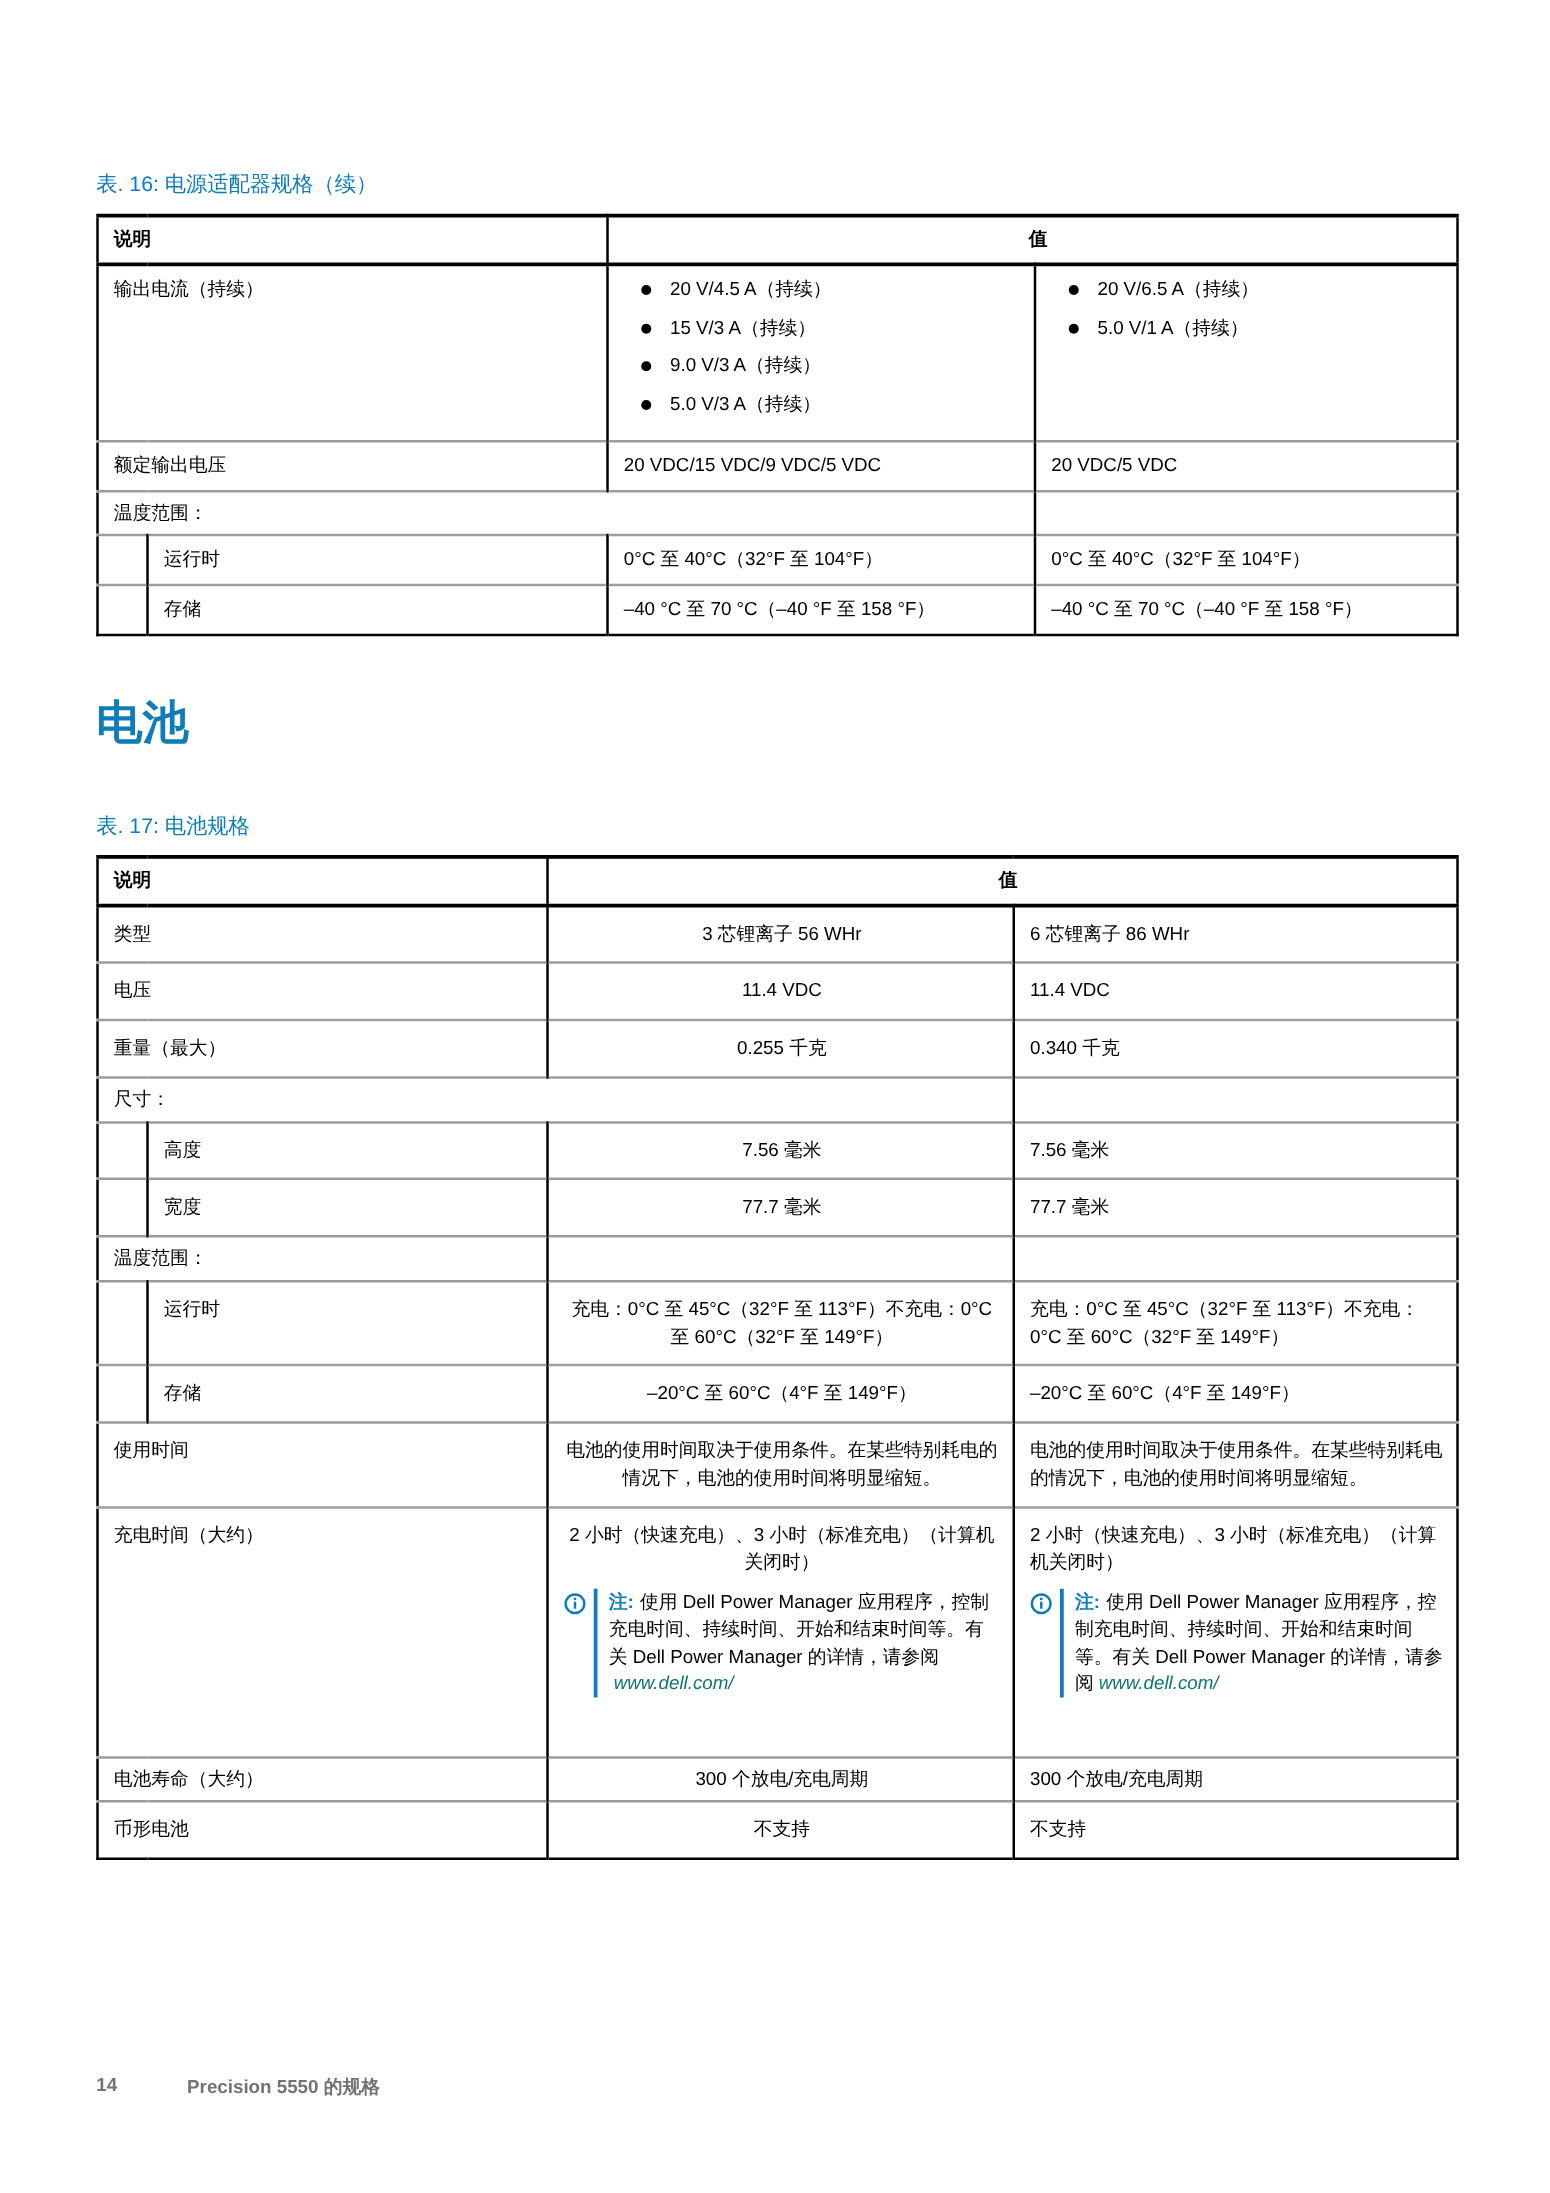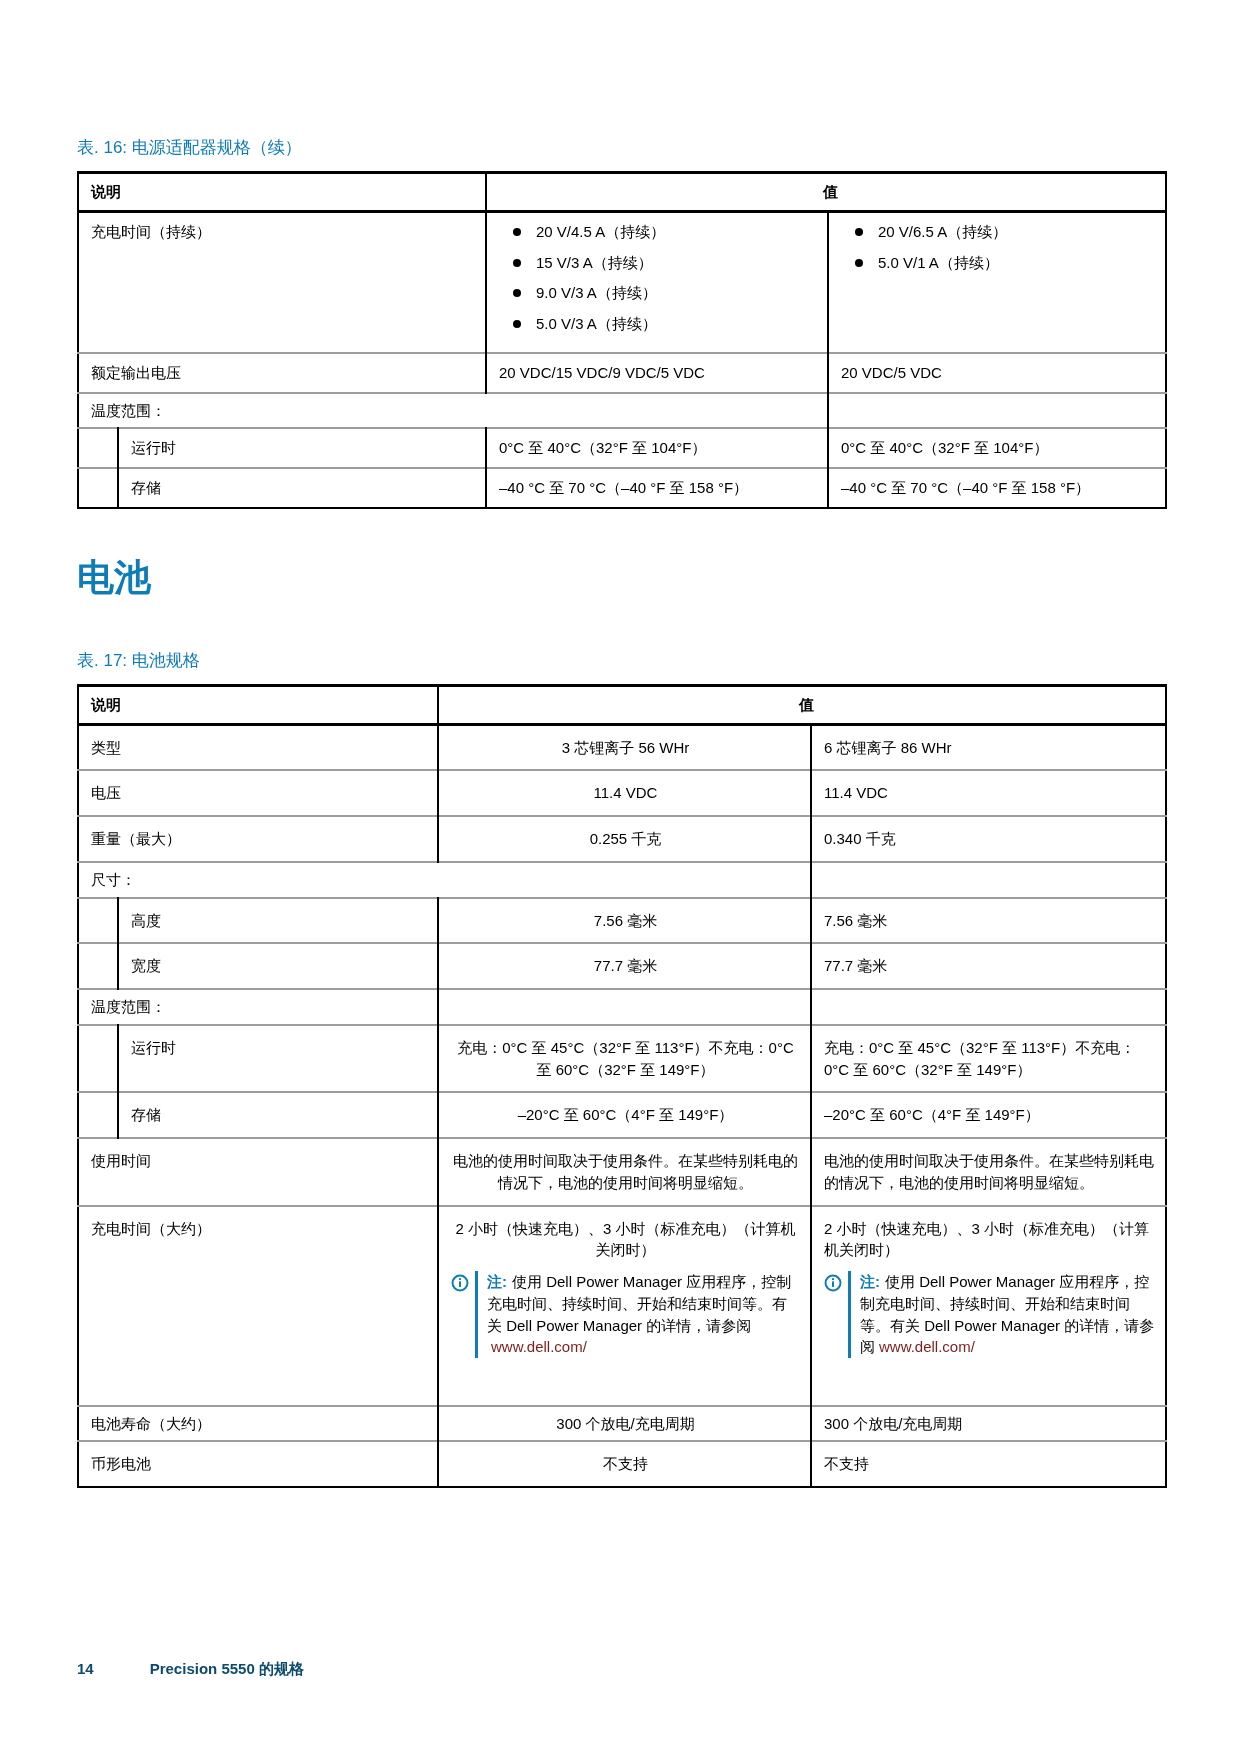--- a/index.html
+++ b/index.html
@@ -64,27 +64,27 @@
     margin: 7px 15px 0 2px;
   }
 
   .note { display: flex; align-items: flex-start; margin-top: 10px; text-align: left; }
   .note-icon { flex: none; margin: 3px 6px 0 0; }
   .note-body {
     border-left: 3px solid #0e7cb8;
     padding-left: 9px;
   }
   .note-label { color: #0e7cb8; font-weight: bold; margin-right: 5px; }
-  a.link { color: #7f1d1d; text-decoration: none; margin-left: 4px; cursor: pointer; }
+  a.link { color: #0f766e; text-decoration: none; margin-left: 4px; cursor: pointer; font-style: italic; }
 
   .footer {
     position: absolute;
     left: 77px; top: 1660px;
     display: flex; gap: 56px;
-    color: #0c4a6e; font-weight: bold; font-size: 15px;
+    color: #737373; font-weight: bold; font-size: 15px;
   }
 </style>
 </head>
 <body>
 
 <div class="page">
 
   <div class="table-caption">表. 16: 电源适配器规格（续）</div>
 
   <table class="t16">
@@ -95,21 +95,21 @@
         <col style="width:338px">
       </colgroup>
     <thead>
       <tr>
         <th colspan="2">说明</th>
         <th colspan="2" class="th-val">值</th>
       </tr>
     </thead>
     <tbody>
       <tr>
-        <td colspan="2">充电时间（持续）</td>
+        <td colspan="2">输出电流（持续）</td>
         <td class="v">
           <ul class="bullets">
             <li>
                 <span class="bu"></span>
                 <span>20 V/4.5 A（持续）</span>
               </li>
             <li>
                 <span class="bu"></span>
                 <span>15 V/3 A（持续）</span>
               </li>

